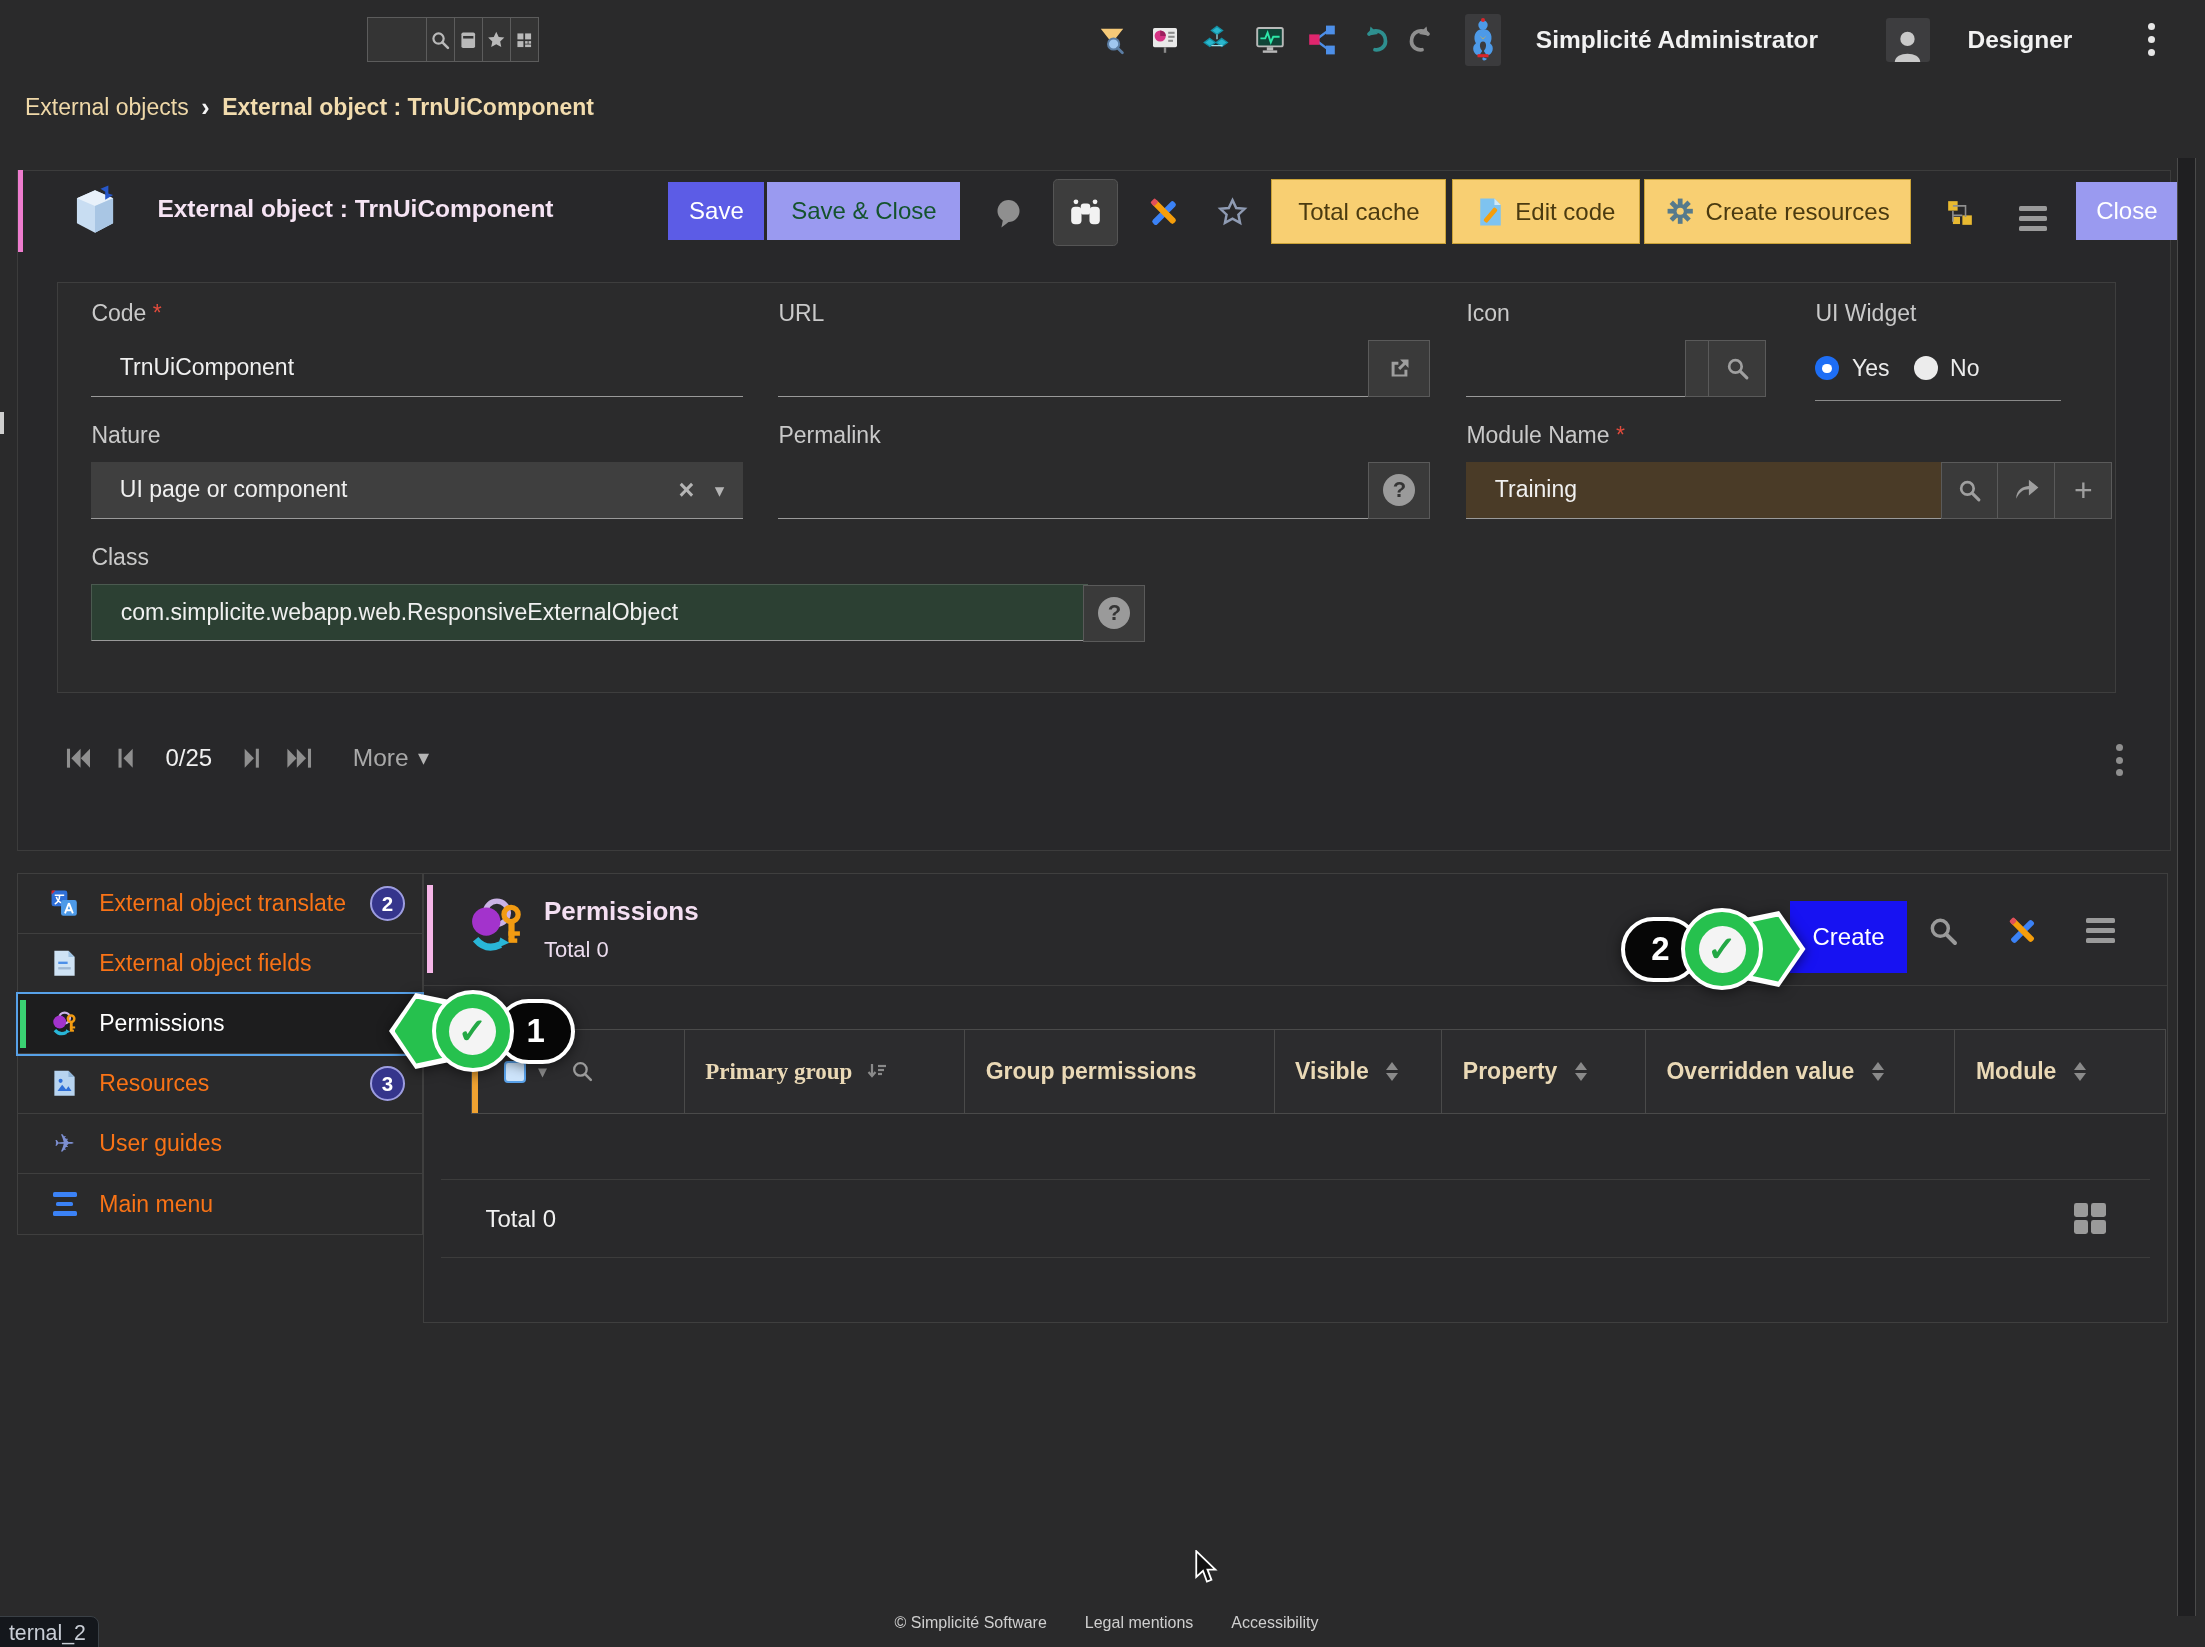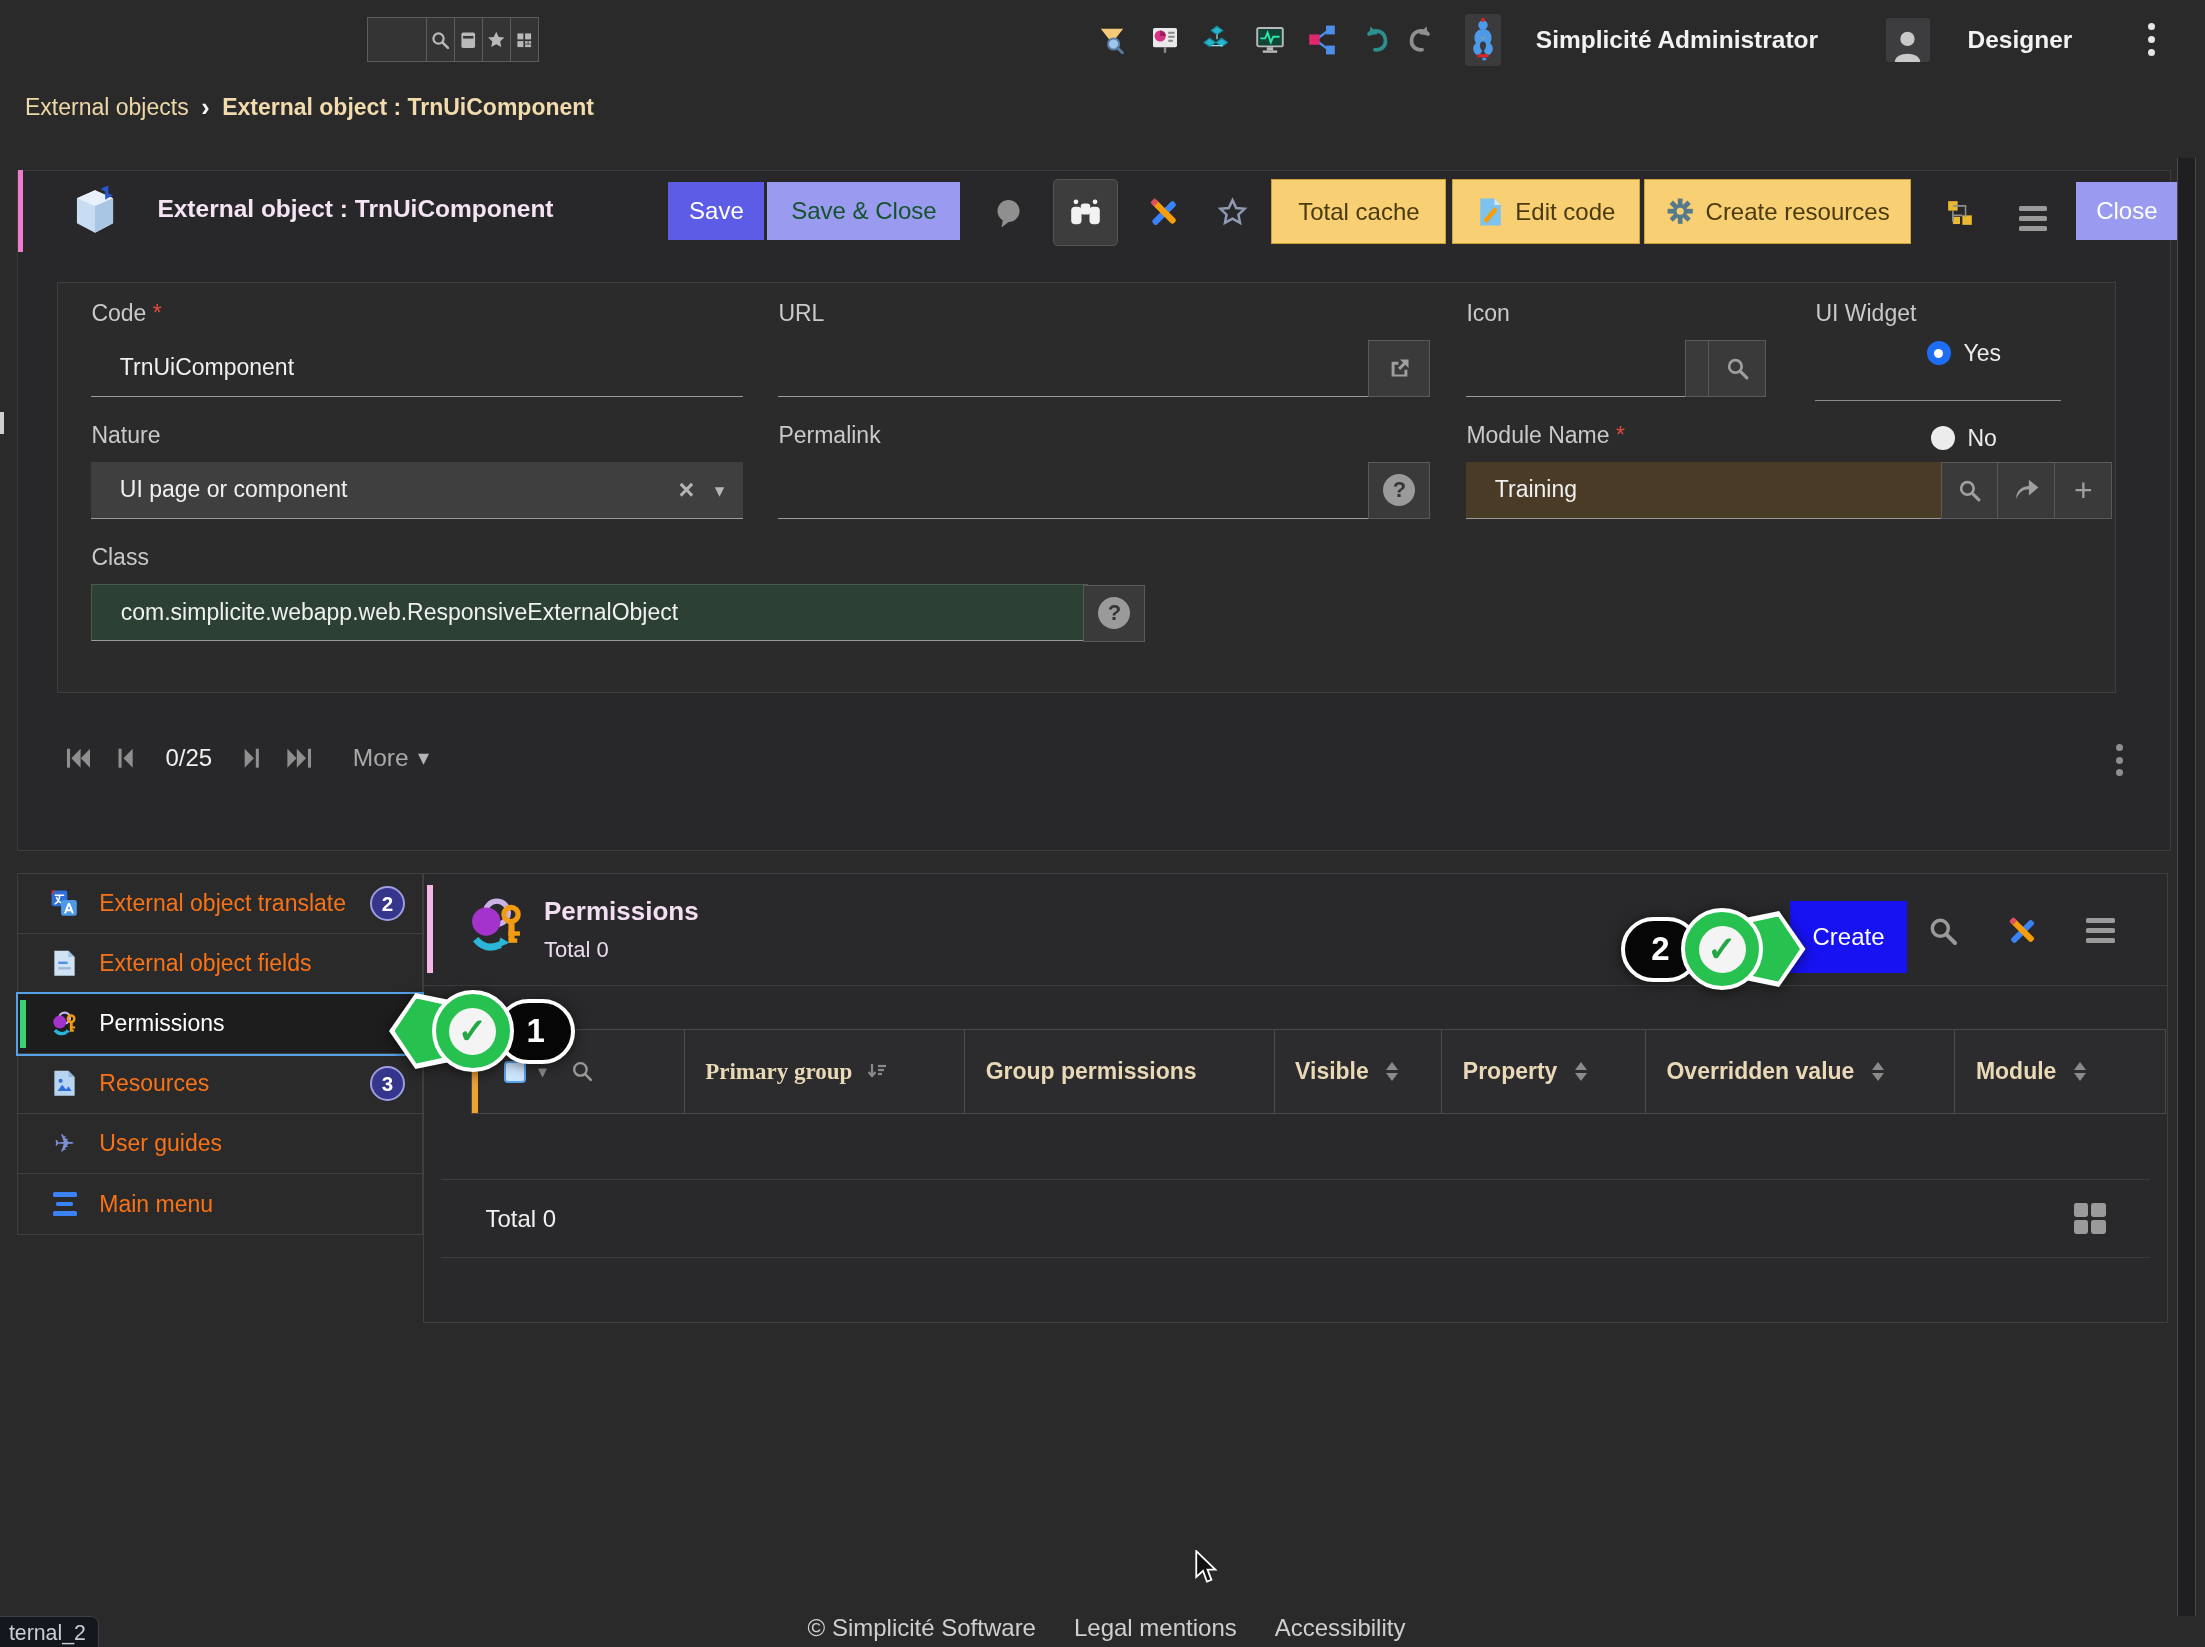--- a/index.html
+++ b/index.html
@@ -60,21 +60,21 @@
   .ctl-brown{background:#4a3b27;}
   .ctl-green{background:#2c4033;border:0.8px solid #4b5a50;border-bottom:1.6px solid #9a9a9a;}
   .sidebtn{position:absolute;right:0;top:0;width:62px;height:57px;background:#3a3a3a;border:0.8px solid #5a5a5a;display:flex;align-items:center;justify-content:center;color:#9f9f9f;box-sizing:border-box;}
   .btngroup{position:absolute;right:0;top:0;height:57px;display:flex;}
   .btngroup .gb{width:57px;height:57px;background:#3a3a3a;border:0.8px solid #5a5a5a;border-left:none;display:flex;align-items:center;justify-content:center;color:#9f9f9f;box-sizing:border-box;}
   .btngroup .gb:first-child{border-left:0.8px solid #5a5a5a;}
   .helpcircle{width:32px;height:32px;border-radius:50%;background:#9a9a9a;color:#353535;font-size:22px;font-weight:bold;display:flex;align-items:center;justify-content:center;}
   .selicons{position:absolute;right:19px;top:0;height:57px;display:flex;align-items:center;gap:20.5px;color:#b5b5b5;}
   .xglyph{font-size:27px;font-weight:bold;}
   .caretglyph{font-size:19px;color:#b5b5b5;}
-  .radios{display:flex;align-items:center;gap:58px;height:57px;flex-direction:column;}
+  .radios{display:flex;align-items:center;gap:24px;height:57px;}
   .radio{display:flex;align-items:center;gap:12.6px;font-size:23px;color:#ececec;}
   .rdot{width:24px;height:24px;border-radius:50%;}
   .rdot.on{background:#1e6ef5;position:relative;}
   .rdot.on::after{content:"";position:absolute;left:7.1px;top:7.1px;width:9.5px;height:9.5px;border-radius:50%;background:#fff;}
   .rdot.off{background:#ececec;}
   .uw-underline{width:246px;border-bottom:1.6px solid #8a8a8a;margin-top:3.2px;}
 
   
   .pager{position:absolute;left:46px;top:573px;display:flex;align-items:center;gap:19px;}
   .pgi{width:28.4px;height:28.4px;color:#8f8f8f;}
@@ -126,21 +126,21 @@
   .anno{position:absolute;display:flex;align-items:center;z-index:40;filter:drop-shadow(0 2.4px 6.3px rgba(0,0,0,.55));}
   .acirc{width:82px;height:82px;border-radius:50%;background:#26c14e;border:4.7px solid #fff;box-sizing:border-box;display:flex;align-items:center;justify-content:center;z-index:3;}
   .acirc .inner{width:47px;height:47px;border-radius:50%;background:#f4f4f4;display:flex;align-items:center;justify-content:center;font-size:35px;font-weight:bold;color:#23a845;}
   .apill{height:65px;min-width:79px;border-radius:35px;background:#060606;border:4px solid #fff;box-sizing:border-box;color:#fff;font-size:33px;font-weight:bold;display:flex;align-items:center;justify-content:center;padding:0 22px;z-index:1;}
   .arrowL{position:relative;width:63px;height:76px;background:#fff;clip-path:polygon(0 50%,42% 0,100% 10%,100% 90%,42% 100%);z-index:2;}
   .arrowL::after{content:"";position:absolute;inset:5.5px;background:#26c14e;clip-path:polygon(0 50%,42% 0,100% 10%,100% 90%,42% 100%);}
   .arrowR{position:relative;width:63px;height:76px;background:#fff;clip-path:polygon(0 10%,58% 0,100% 50%,58% 100%,0 90%);z-index:2;}
   .arrowR::after{content:"";position:absolute;inset:5.5px;background:#26c14e;clip-path:polygon(0 10%,58% 0,100% 50%,58% 100%,0 90%);}
 
   
-  .pagefooter{position:absolute;left:8px;right:0;top:1614px;display:flex;justify-content:center;gap:38px;font-size:24px;color:#cfcfcf;}
+  .pagefooter{position:absolute;left:8px;right:0;top:1614px;display:flex;justify-content:center;gap:38px;font-size:16px;color:#cfcfcf;}
   .statuschip{position:absolute;left:-6.3px;top:1616px;height:32px;background:#14171c;border:0.8px solid #3a4046;border-radius:0 8px 0 0;color:#c9ced6;font-size:21.3px;display:flex;align-items:center;padding:0 12.6px 0 14.2px;}
   .scrollstrip{position:absolute;left:2177px;top:158px;width:17.4px;height:1458px;background:#1f1f21;border-left:0.8px solid #4a4a4a;border-right:0.8px solid #4a4a4a;}
   .lefttick{position:absolute;left:0;top:412px;width:4px;height:22px;background:#cfcfcf;}
   .cursor{position:absolute;left:1194px;top:1550px;z-index:60;}
 </style>
 </head>
 <body>
 
 <div class="page">
 

